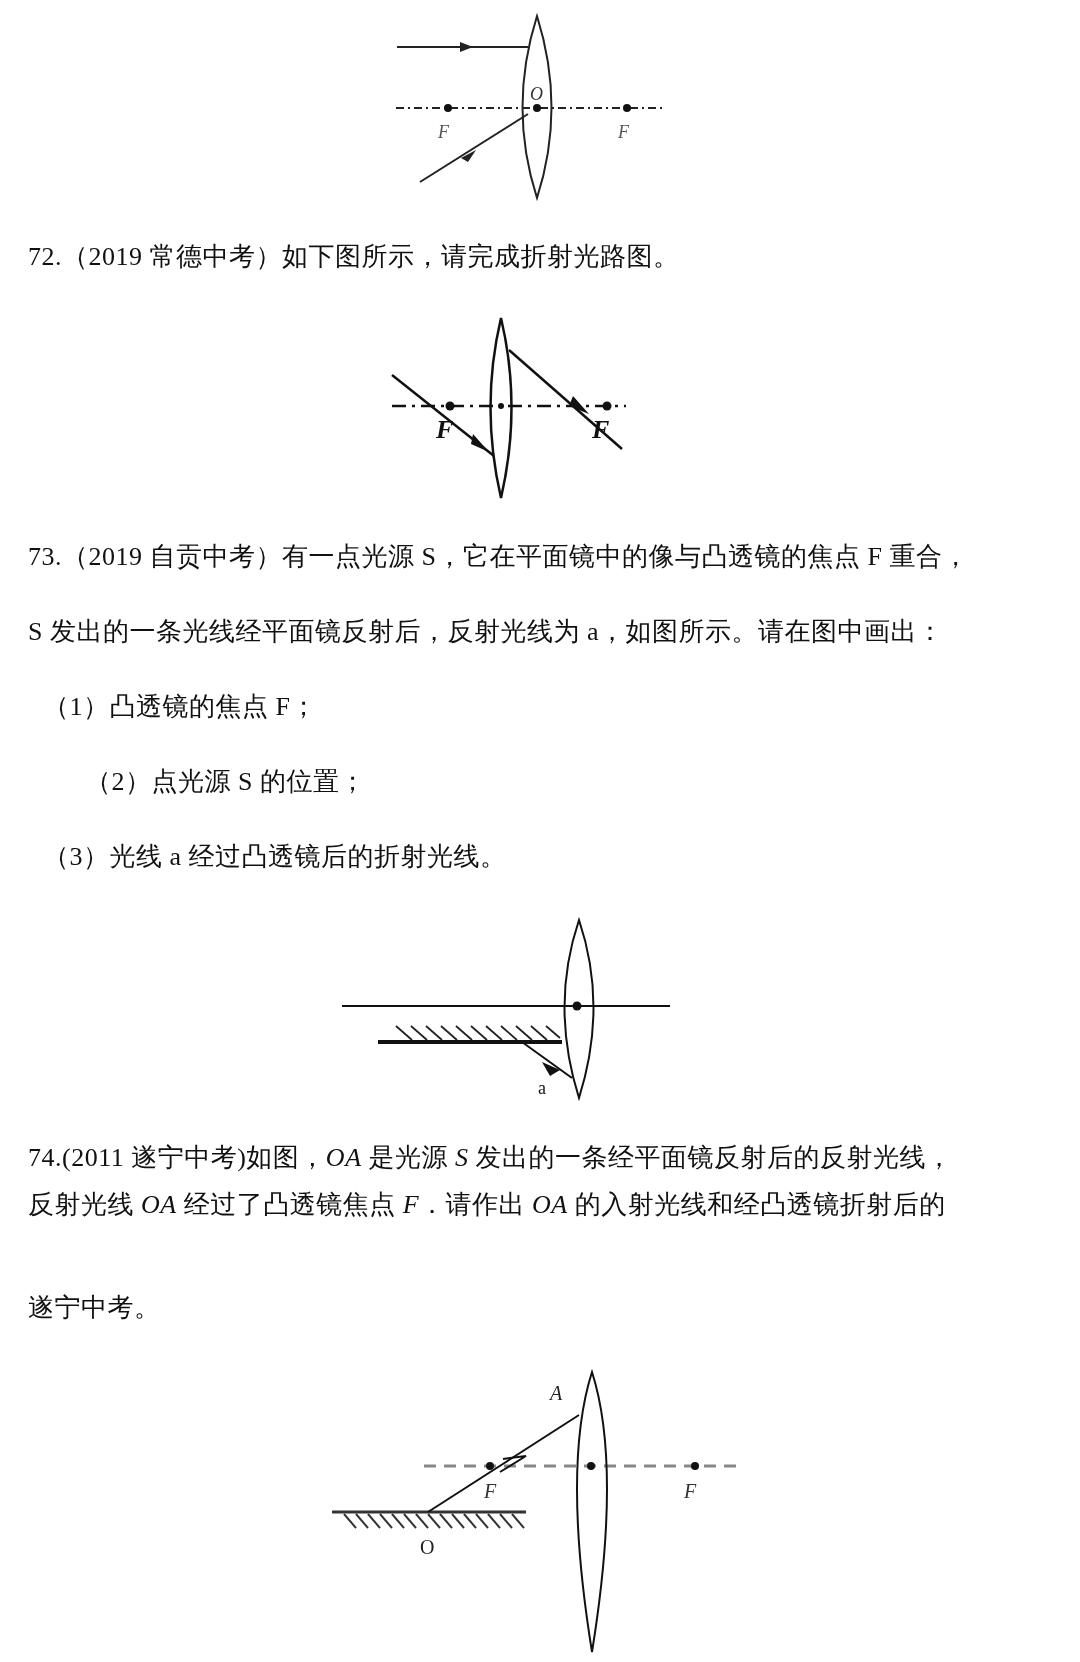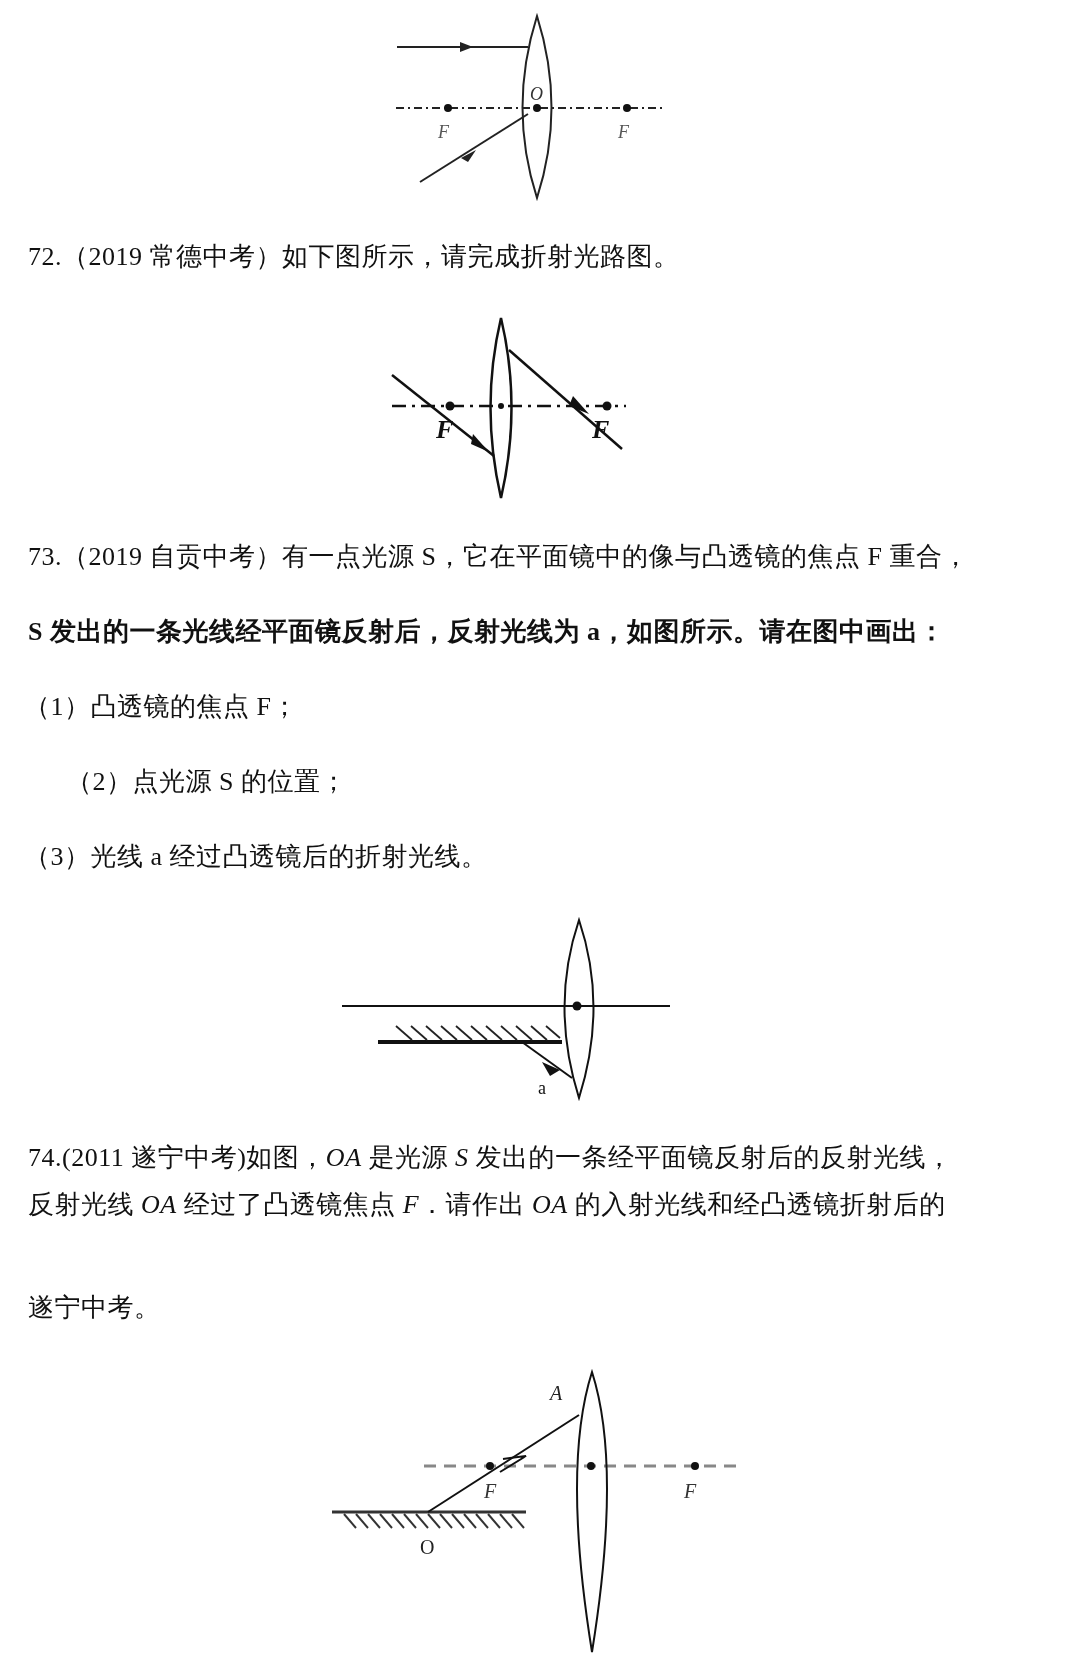--- a/index.html
+++ b/index.html
@@ -5,21 +5,21 @@
   html, body { margin: 0; padding: 0; background: #ffffff; }
   body {
     width: 1080px; height: 1662px; position: relative; overflow: hidden;
     font-family: "Liberation Serif", "DejaVu Serif", serif;
     color: #111111;
   }
   .line {
     position: absolute; left: 28px; font-size: 26px; line-height: 34px;
     white-space: nowrap; letter-spacing: 0.5px;
   }
-  .indent { left: 24px; }
+  .indent { left: 43px; }
   .it { font-style: italic; margin-top: 48px; }
   svg.fig { position: absolute; overflow: visible; }
   svg text { font-family: "Liberation Serif", "DejaVu Serif", serif; }
 </style>
 </head>
 <body>
 
 <svg class="fig" style="left:380px;top:0px;" width="300" height="210" viewBox="0 0 300 210">
 
   <line x1="16" y1="108" x2="282" y2="108" stroke="#222" stroke-width="2" stroke-dasharray="8,4,2,4"></line>
@@ -52,21 +52,21 @@
   <line x1="139" y1="40" x2="252" y2="139" stroke="#111" stroke-width="2.5"></line>
   <polygon points="203,86 219,104 199,96" fill="#111"></polygon>
   <circle cx="80" cy="96" r="4.5" fill="#111"></circle>
   <circle cx="131" cy="96" r="3" fill="#111"></circle>
   <circle cx="237" cy="96" r="4.5" fill="#111"></circle>
   <text x="66" y="128" font-size="26" font-weight="bold" font-style="italic" fill="#111">F</text>
   <text x="222" y="128" font-size="26" font-weight="bold" font-style="italic" fill="#111">F</text>
 </svg>
 
 <div class="line" style="top:540px;">73.（2019 自贡中考）有一点光源 S，它在平面镜中的像与凸透镜的焦点 F 重合，</div>
-<div class="line" style="top:615px;font-weight:bold;">S 发出的一条光线经平面镜反射后，反射光线为 a，如图所示。请在图中画出：</div>
+<div class="line" style="top:615px;">S 发出的一条光线经平面镜反射后，反射光线为 a，如图所示。请在图中画出：</div>
 <div class="line indent" style="top:690px;">（1）凸透镜的焦点 F；</div>
 <div class="line indent" style="top:765px;margin-left:42px;">（2）点光源 S 的位置；</div>
 <div class="line indent" style="top:840px;">（3）光线 a 经过凸透镜后的折射光线。</div>
 
 <svg class="fig" style="left:330px;top:910px;" width="360" height="200" viewBox="0 0 360 200">
   <line x1="12" y1="96" x2="340" y2="96" stroke="#111" stroke-width="2"></line>
   <path d="M249,10 Q220,96 249,188 Q278,96 249,10 Z" fill="none" stroke="#111" stroke-width="2"></path>
   <circle cx="247" cy="96" r="4.5" fill="#111"></circle>
 
   <line x1="48" y1="132" x2="232" y2="132" stroke="#111" stroke-width="4"></line>

